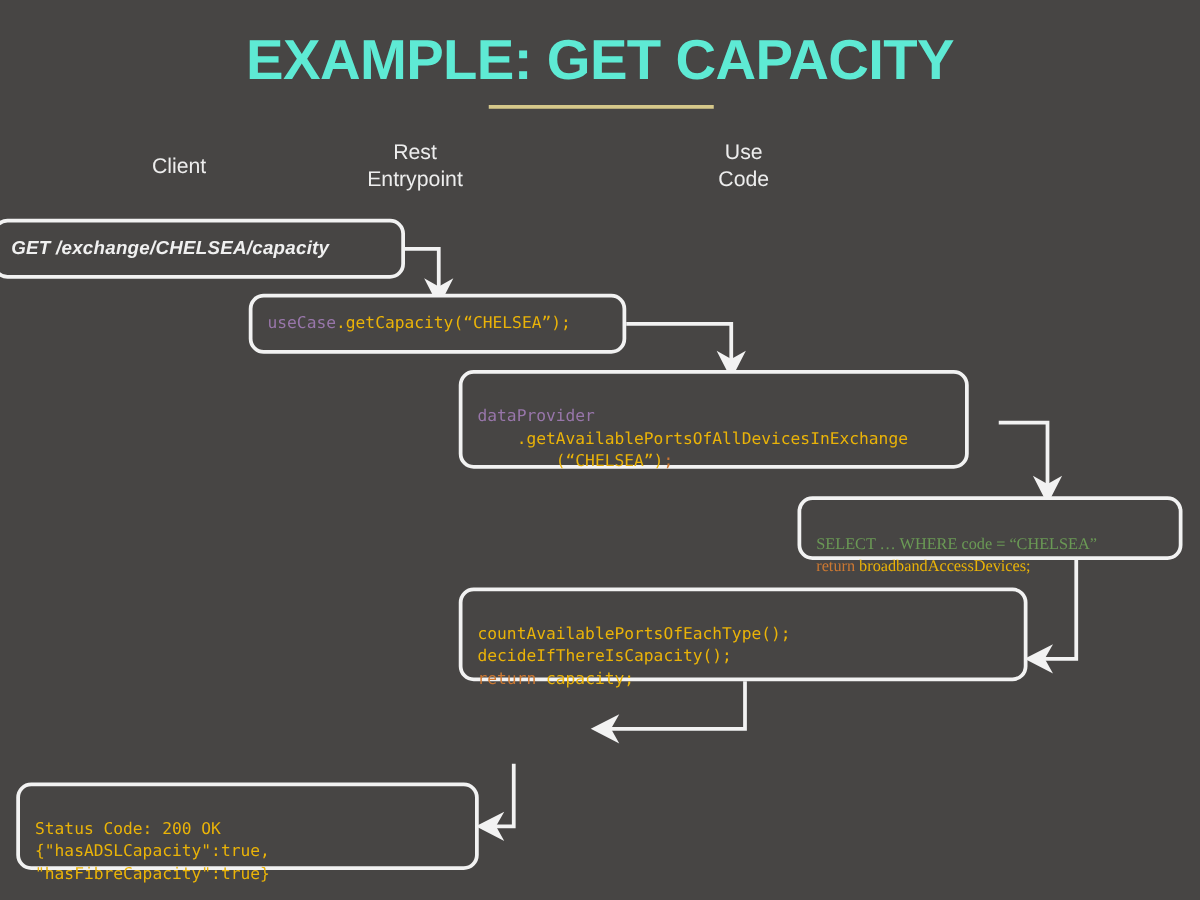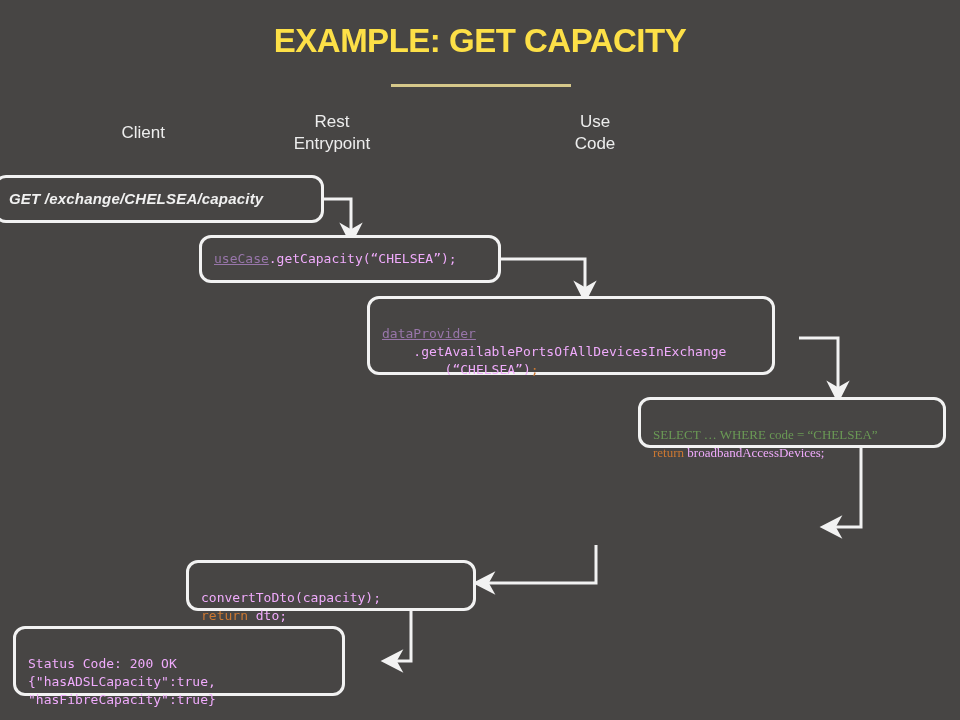--- a/index.html
+++ b/index.html
@@ -11,23 +11,23 @@
     position:relative;
   }
   #stage{position:absolute;left:0;top:0;width:960px;height:720px;}
 
   
   .title{
     position:absolute;left:0;top:22px;width:960px;
     text-align:center;
     font-family:"Liberation Sans", sans-serif;
     font-weight:bold;
-    font-size:33px;
+    font-size:45px;
     letter-spacing:-0.5px;
-    color:#fde047;
+    color:#5eead4;
     white-space:nowrap;
   }
   .title-rule{
     position:absolute;left:391px;top:84px;
     width:180px;height:3px;
     background:#D6C88A;
   }
 
   
   .col-head{
@@ -57,23 +57,23 @@
   }
   .box.plain{
     font-family:"Liberation Sans", sans-serif;
     font-style:italic;
     font-weight:bold;
     font-size:15px;
     color:#F0F0F0;
     letter-spacing:0.2px;
   }
   .kw{color:#CC7832;}
-  .id{color:#9876AA;text-decoration:underline;}
+  .id{color:#9876AA;}
   .cmt{color:#6A9955;}
-  .txt{color:#f0abfc;}
+  .txt{color:#eab308;}
 
   
   #wires{position:absolute;left:0;top:0;width:960px;height:720px;z-index:1;}
 </style>
 </head>
 <body>
 
 <div id="stage">
 
   <div class="title">EXAMPLE: GET CAPACITY</div>
@@ -117,23 +117,24 @@
 
   <div class="box" style="left:367px;top:296px;width:408px;height:79px;">
 <span class="id">dataProvider</span>
 <span class="txt">    .getAvailablePortsOfAllDevicesInExchange</span>
 <span class="txt">        (“CHELSEA”)</span><span class="kw">;</span></div>
 
   <div class="box" style="left:638px;top:397px;width:308px;height:51px;font-family:Liberation Serif, serif;">
 <span class="cmt">SELECT … WHERE code = “CHELSEA”</span>
 <span class="kw">return</span><span class="txt"> broadbandAccessDevices;</span></div>
 
+  <div class="box" style="left:367px;top:470px;width:455px;height:75px;">
+<span class="txt">countAvailablePortsOfEachType();</span>
+<span class="txt">decideIfThereIsCapacity();</span>
+<span class="kw">return</span><span class="txt"> capacity;</span></div>
 
-  <div class="box" style="left:186px;top:560px;width:290px;height:51px;">
-<span class="txt">convertToDto(capacity);</span>
-<span class="kw">return</span><span class="txt"> dto;</span></div>
 
-  <div class="box" style="left:13px;top:626px;width:332px;height:70px;">
+  <div class="box" style="left:13px;top:626px;width:370px;height:70px;">
 <span class="txt">Status Code: 200 OK</span>
 <span class="txt">{"hasADSLCapacity":true,</span>
 <span class="txt">"hasFibreCapacity":true}</span></div>
 
 </div>
 
 </body></html>

